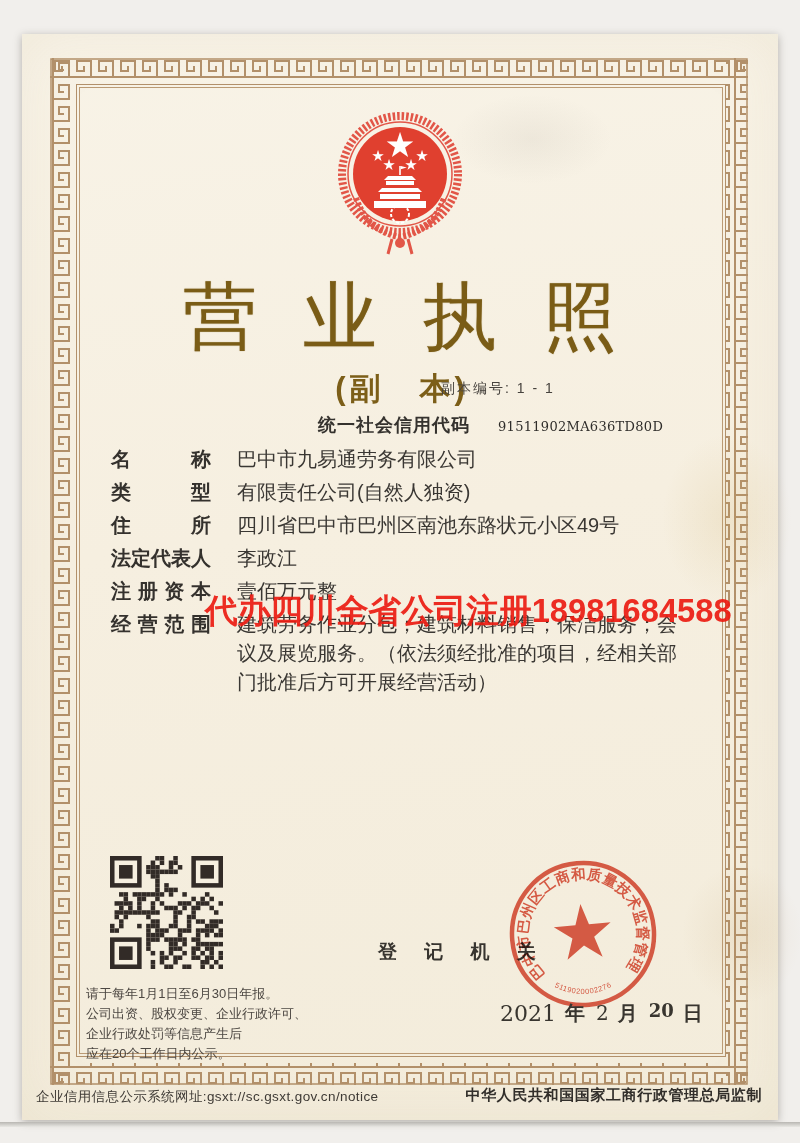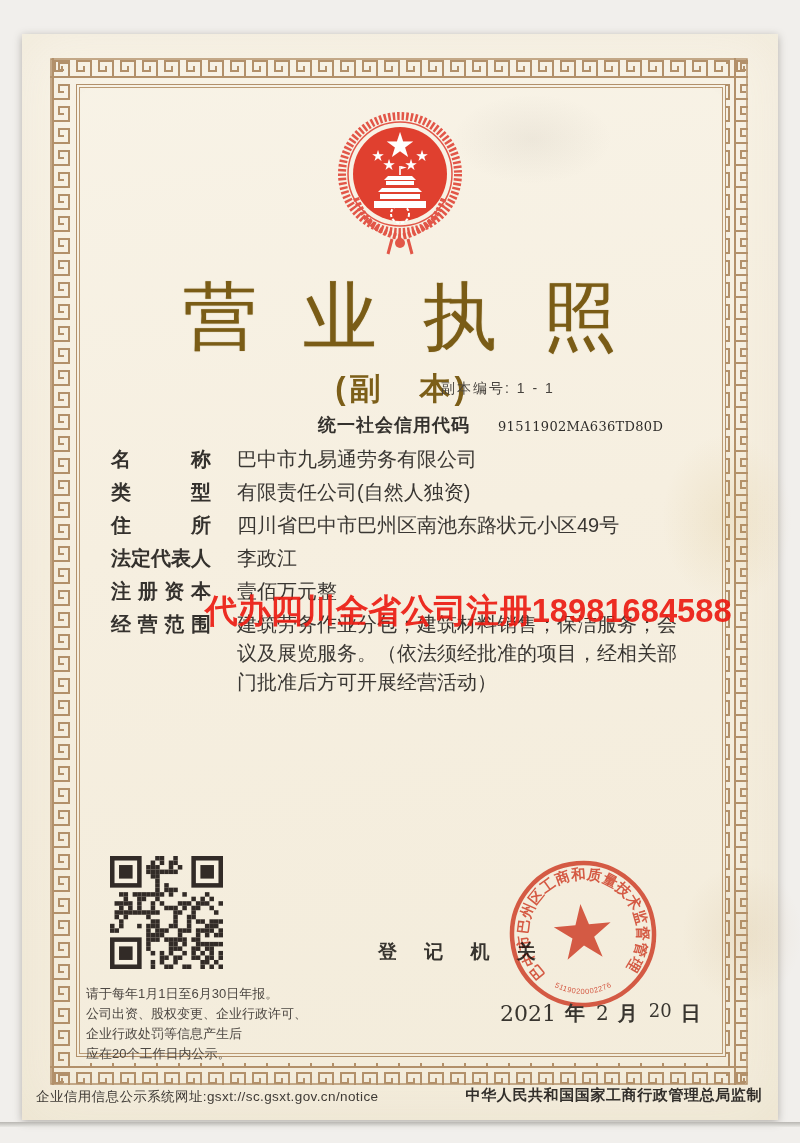--- a/index.html
+++ b/index.html
@@ -59,21 +59,21 @@
 
   .stamp{position:absolute;left:466px;top:805px;width:190px;height:190px;
          transform:rotate(-5deg);opacity:.85;mix-blend-mode:multiply;}
 
   .date-row{position:absolute;left:478px;top:966px;display:flex;align-items:baseline;
             font-size:20px;color:#38352f;white-space:nowrap;}
   .date-row .num{font-family:"DejaVu Serif", serif;}
   .d-year{font-size:22px;transform:translateY(1px);}
   .d-unit{margin:0 9px;font-weight:600;letter-spacing:2px;}
   .d-month{font-size:20px;}
-  .d-day{font-size:18px;transform:translateY(-3px);}
+  .d-day{font-size:18px;transform:translateY(-3px);font-weight:bold;}
 
   .footer-left{position:absolute;left:14px;top:1054px;font-size:13.5px;color:#3e3a35;letter-spacing:.4px;}
   .footer-right{position:absolute;right:16px;top:1052px;font-size:15px;font-weight:700;
                 color:#322f2b;letter-spacing:.6px;}
 </style>
 </head>
 <body>
 
 <div class="canvas">
   <div class="paper">

